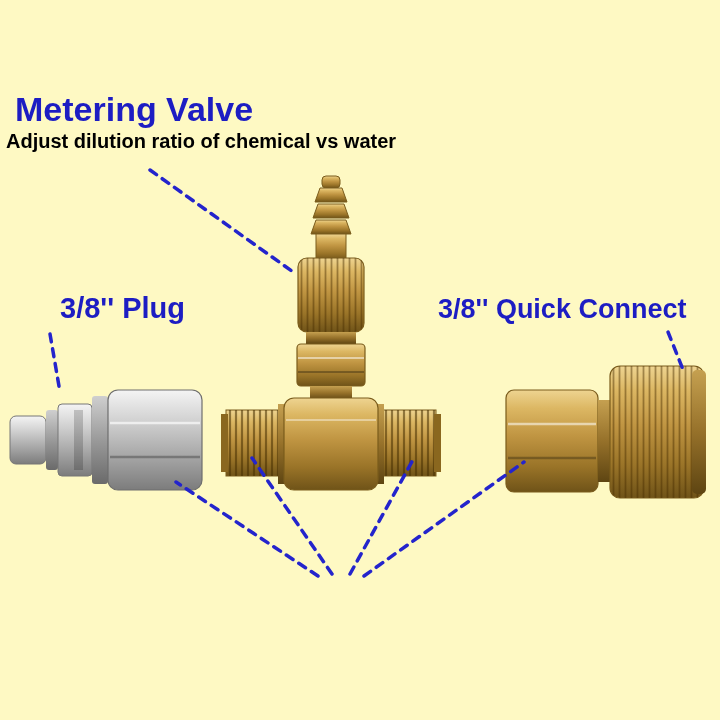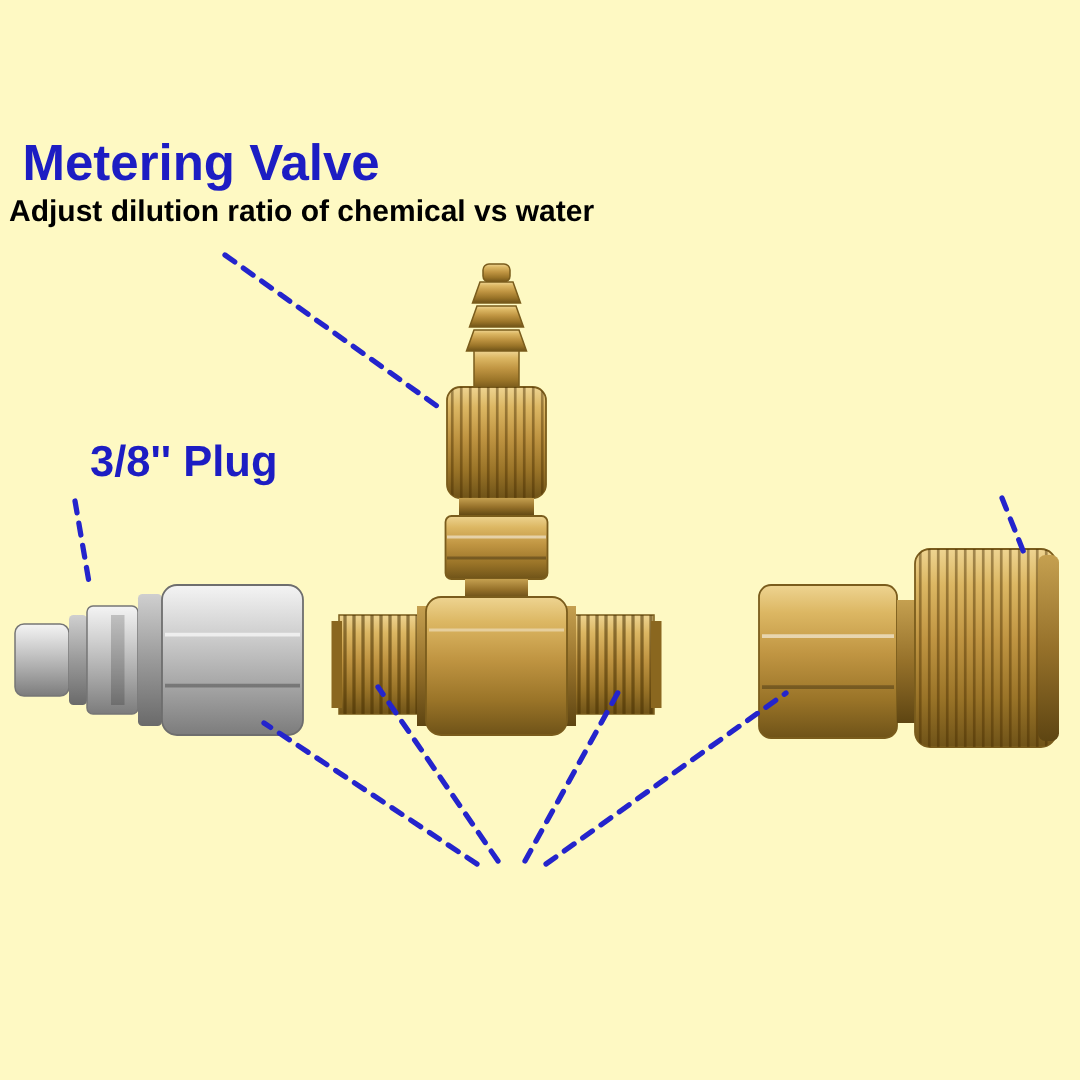--- a/index.html
+++ b/index.html
@@ -133,15 +133,16 @@
       <line x1="364" y1="576" x2="524" y2="462"></line>
     </g>
   </svg>
 
   <div class="label title-main">Metering Valve</div>
 
   <div class="label subtitle">Adjust dilution ratio of chemical vs water</div>
 
   <div class="label plug">3/8'' Plug</div>
 
+  <div class="label qconnect">3/8'' Quick Connect</div>
 
 
 </div>
 
 </body></html>

